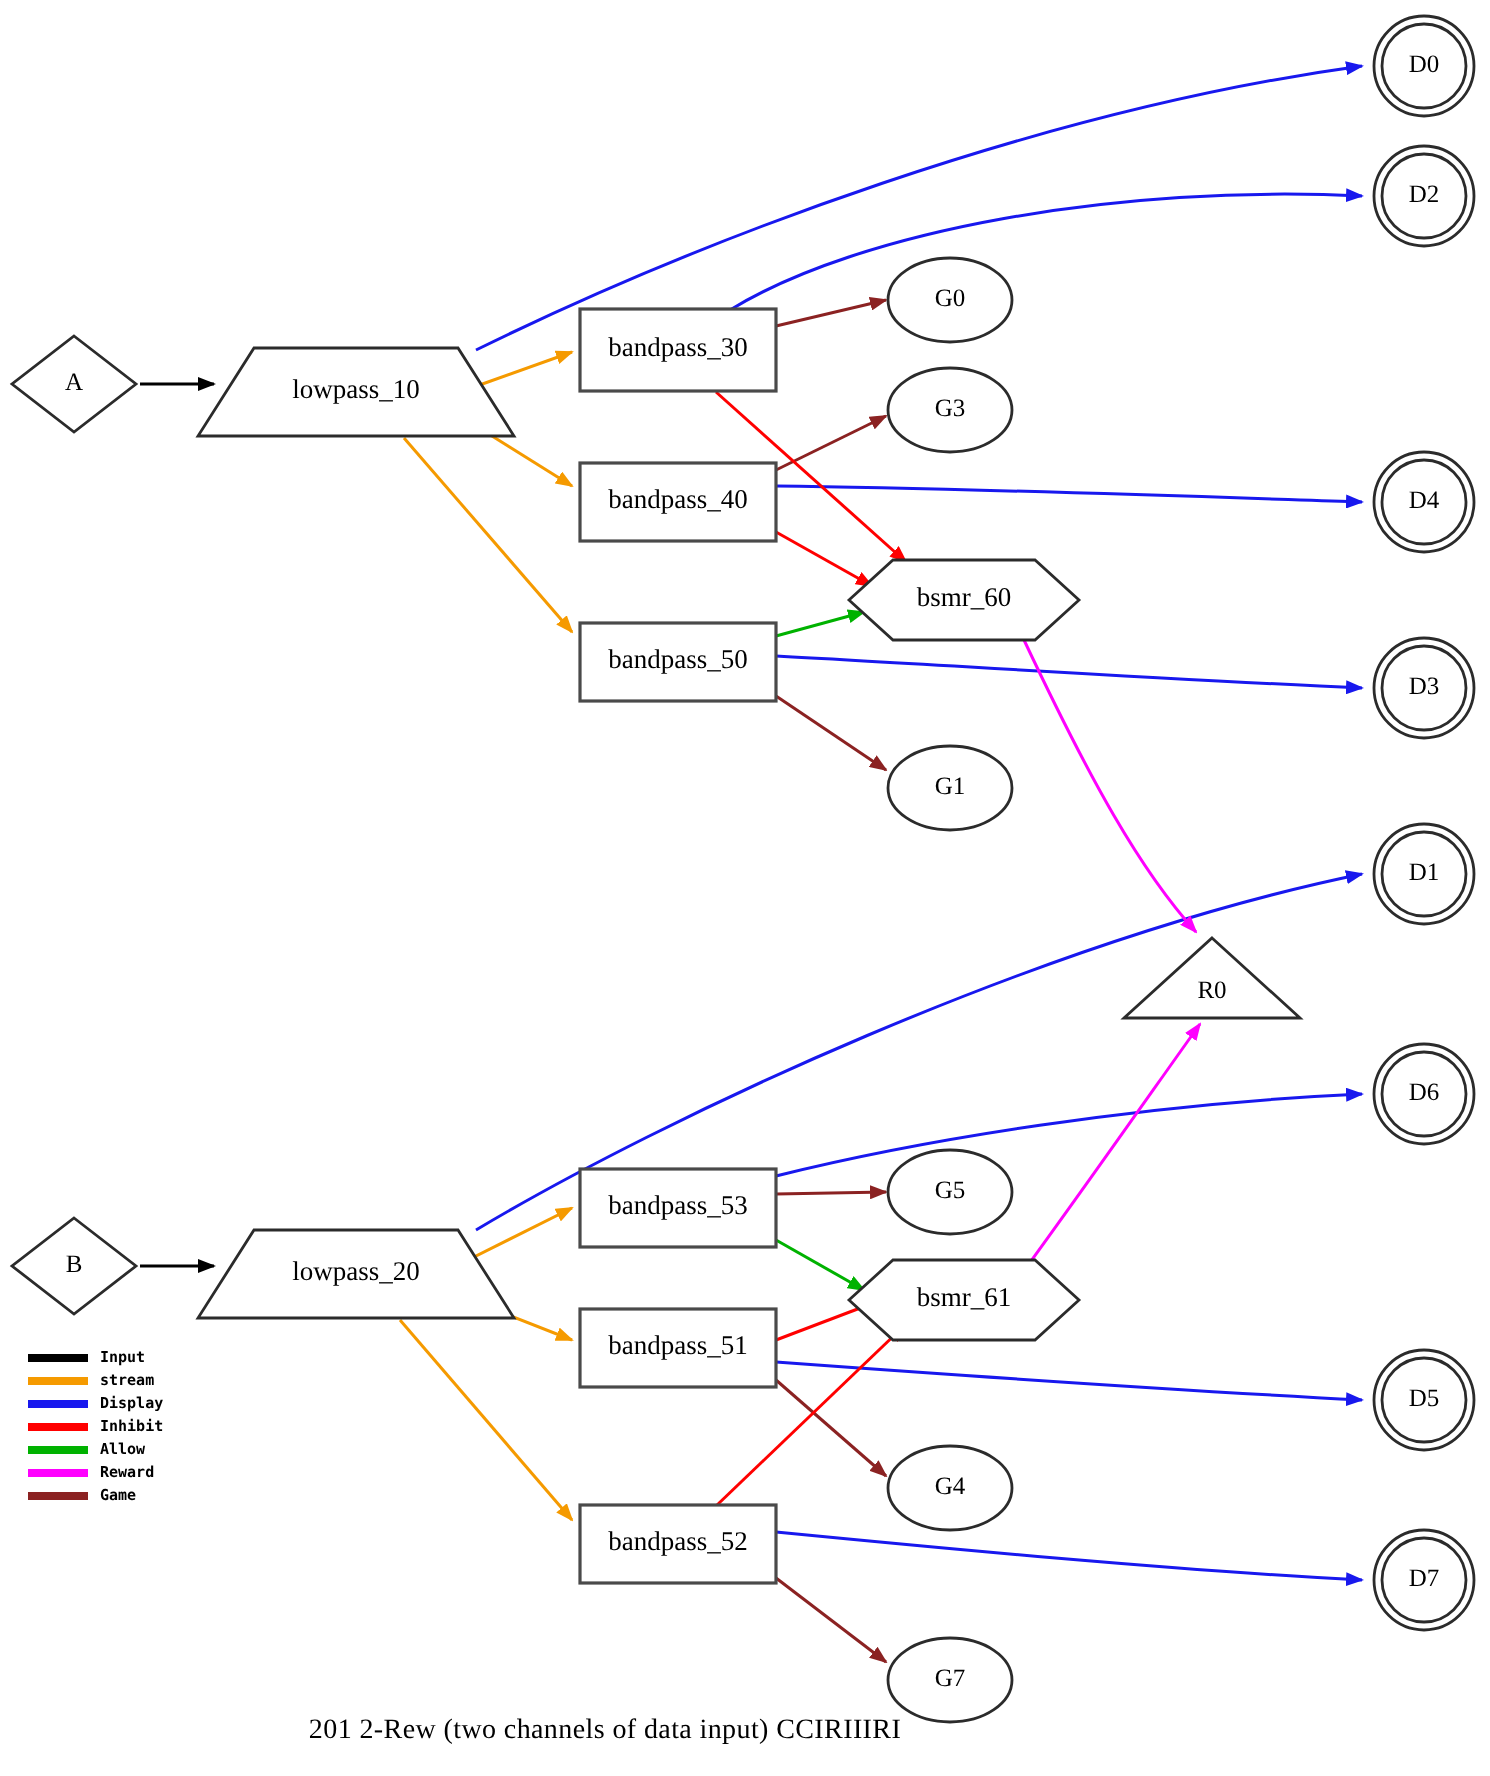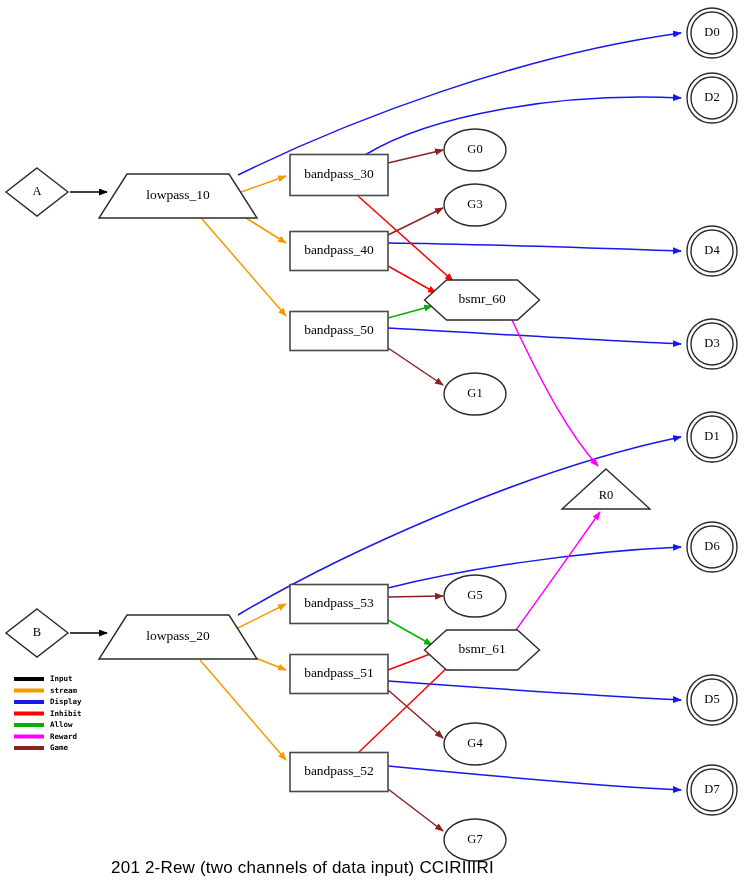--- a/index.html
+++ b/index.html
@@ -60,22 +60,22 @@
   }
   .legend-swatch {
     stroke-width: 4;
   }
   .caption {
     position: absolute;
     left: 0;
     top: 858px;
     width: 605px;
     text-align: center;
-    font-family: Liberation Sans, sans-serif;
-    font-size: 17px;
+    font-family: Liberation Serif, serif;
+    font-size: 14px;
     color: #000000;
     letter-spacing: 0.2px;
   }
 </style>
 </head>
 <body>
 
 <div id="diagram-root">
 
   <svg id="graph" viewBox="0 0 745 888">

